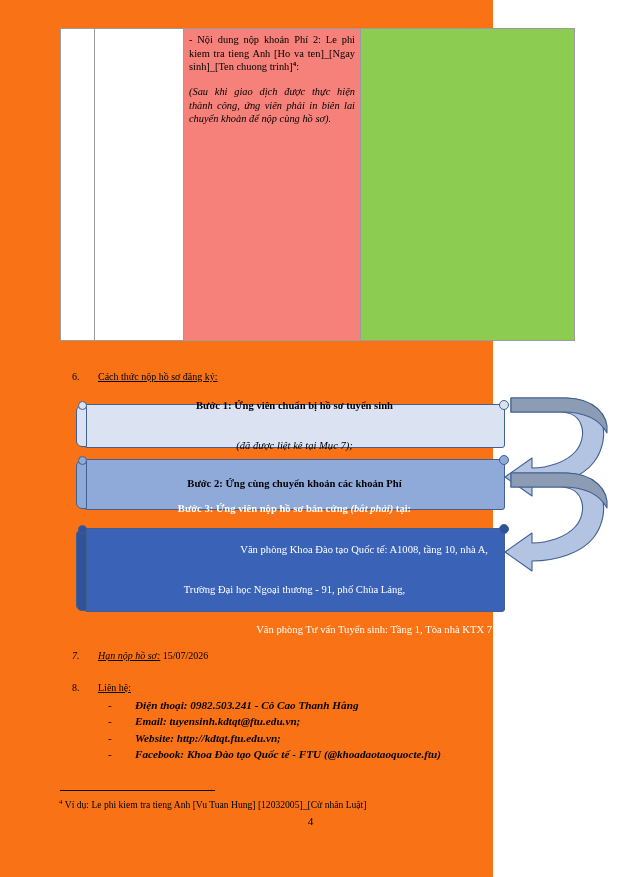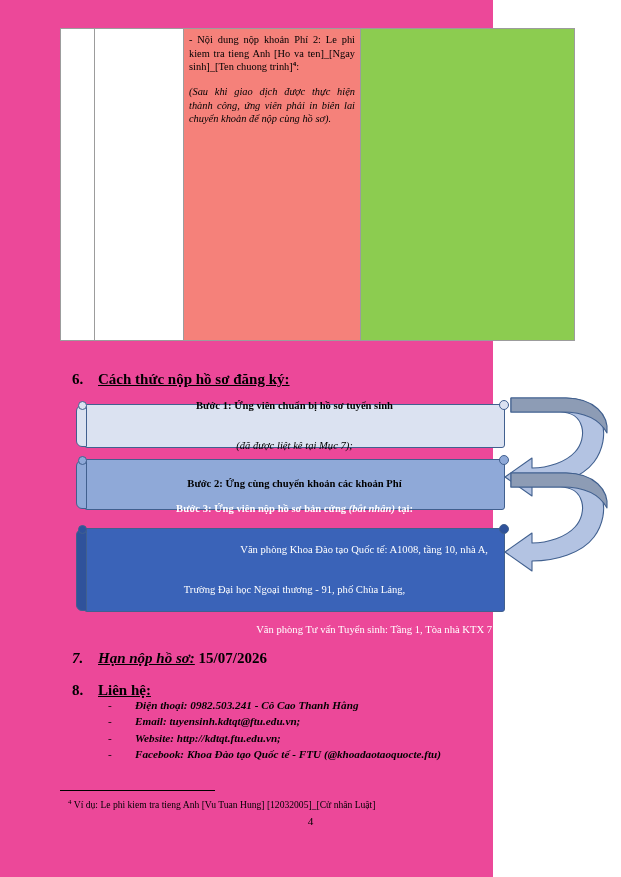--- a/index.html
+++ b/index.html
@@ -4,21 +4,21 @@
 <style>
   * { box-sizing: border-box; }
   html, body {
     margin: 0; padding: 0;
     width: 621px; height: 877px;
     background: #ffffff;
     font-family: "Liberation Serif", "DejaVu Serif", serif;
     color: #000;
     overflow: hidden;
   }
-  .page { position: relative; width: 493px; height: 877px; background: #ec4899; }
+  .page { position: relative; width: 493px; height: 877px; background: #f97316; }
 
   
   .tbl-wrap {
     position: absolute;
     left: 60px; top: 28px;
     width: 514px; height: 313px;
   }
   .tbl {
     width: 100%; height: 100%;
     border-collapse: collapse;
@@ -39,22 +39,22 @@
     line-height: 1.30;
     text-align: justify;
     text-justify: inter-word;
   }
   .cell-txt .ital { font-style: italic; display: block; margin-top: 11px; }
   sup.fn { font-size: 7px; vertical-align: super; font-weight: bold; }
 
   
   .sec {
     position: absolute;
-    font-size: 15px;
-    font-weight: bold;
+    font-size: 10px;
+    font-weight: normal;
   }
   .sec .num { display: inline-block; width: 26px; }
   .sec .ul { text-decoration: underline; }
   #sec6 { left: 72px; top: 371px; }
   #sec7 { left: 72px; top: 650px; font-style: italic; }
   #sec8 { left: 72px; top: 682px; }
 
   
   .flow { position: absolute; left: 0; top: 0; width: 621px; height: 877px; pointer-events: none; }
 
@@ -115,21 +115,21 @@
   }
   .contact .row { display: flex; }
   .contact .dash { width: 27px; flex: 0 0 27px; font-weight: normal; font-style: normal; }
 
   
   .fn-rule {
     position: absolute; left: 60px; top: 790px;
     width: 155px; height: 0; border-top: 1px solid #000;
   }
   .fn-text {
-    position: absolute; left: 68px; top: 798px;
+    position: absolute; left: 59px; top: 798px;
     font-size: 9.6px; line-height: 1.3;
   }
   .fn-text sup { font-size: 7px; vertical-align: super; }
   .pagenum {
     position: absolute; left: 0; top: 815px; width: 621px;
     text-align: center; font-size: 11.2px;
   }
 </style>
 </head>
 <body>
@@ -200,21 +200,21 @@
     <div class="box-txt">
       <div class="b-title">Bước 2: Ứng cùng chuyển khoản các khoản Phí</div>
     </div>
   </div>
 
   <div class="scrollbox" id="box3">
     <div class="curl-l"></div>
     <div class="knob-tl"></div>
     <div class="knob-tr"></div>
     <div class="box-txt">
-      <div class="b-title"><span>Bước 3: Ứng viên nộp hồ sơ bản cứng </span><span style="font-style:italic">(bắt nhân)</span><span> tại:</span></div>
+      <div class="b-title"><span>Bước 3: Ứng viên nộp hồ sơ bản cứng </span><span style="font-style:italic">(bắt phải)</span><span> tại:</span></div>
       <div class="b-addr1">Văn phòng Khoa Đào tạo Quốc tế: A1008, tầng 10, nhà A,</div>
       <div class="b-addr2">Trường Đại học Ngoại thương - 91, phố Chùa Láng,</div>
       <div class="b-addr4">Văn phòng Tư vấn Tuyển sinh: Tầng 1, Tòa nhà KTX 7</div>
     </div>
   </div>
 
   <div class="sec" id="sec7">
     <span class="num">7.</span><span class="ul">Hạn nộp hồ sơ:</span>&nbsp;<span style="font-style:normal">15/07/2026</span>
   </div>
 

